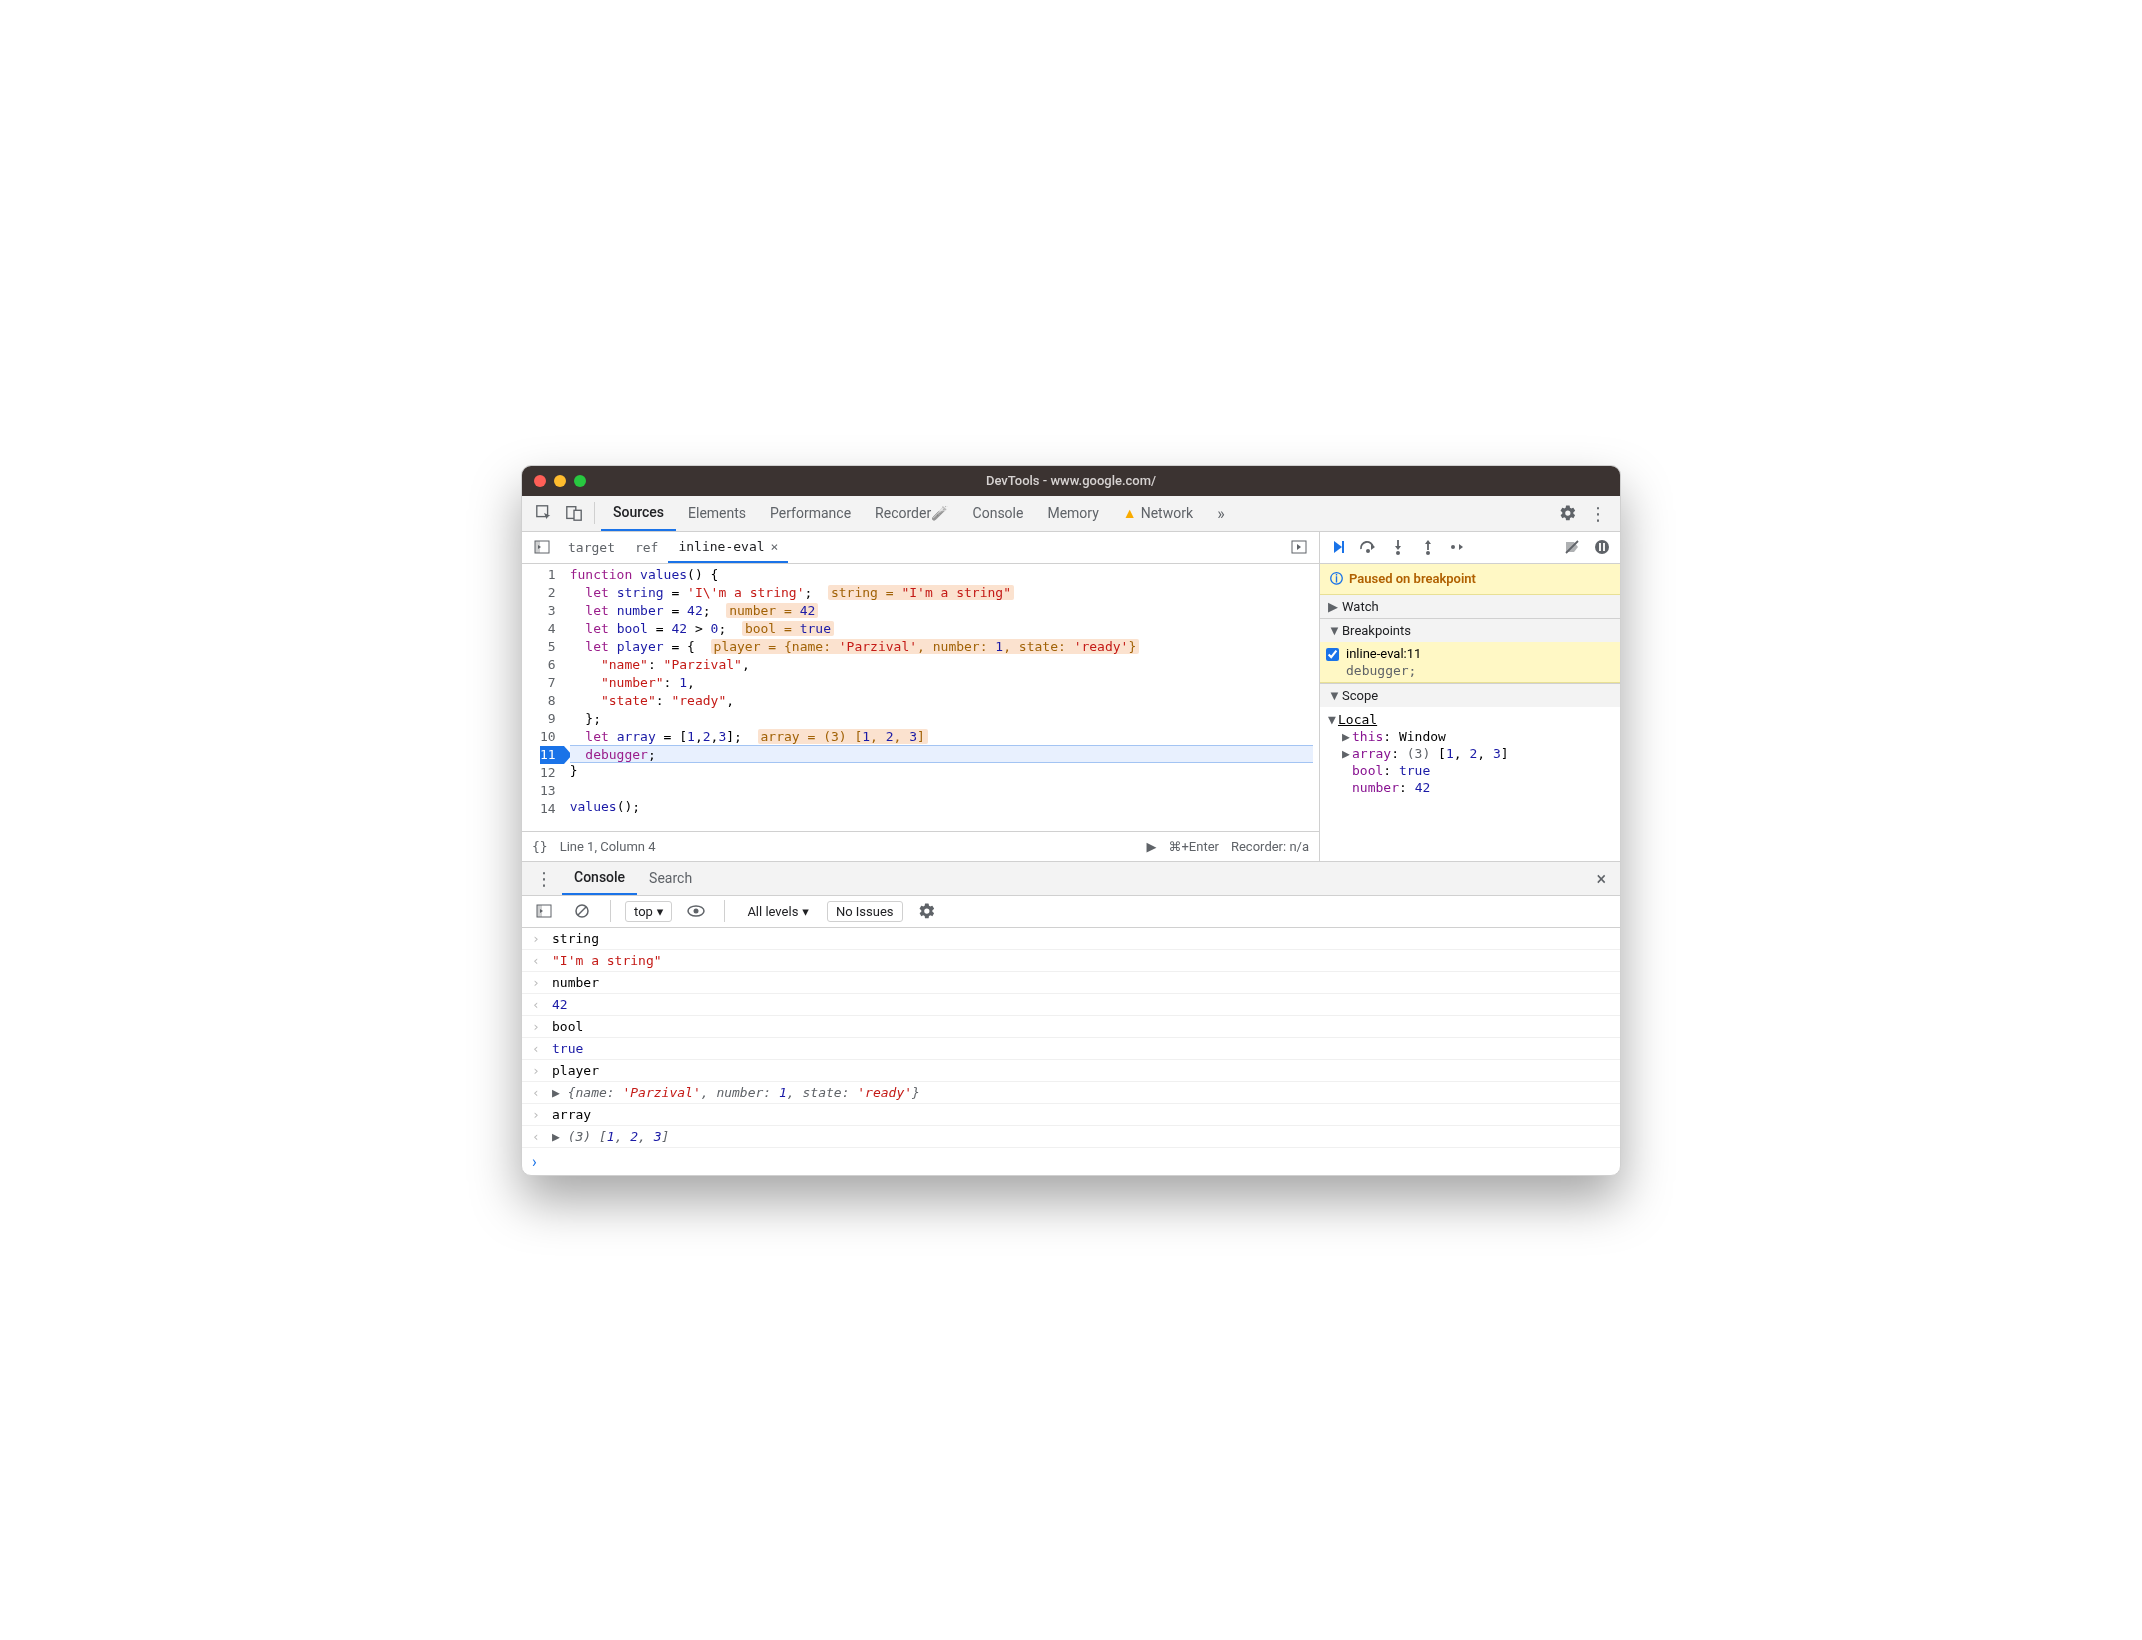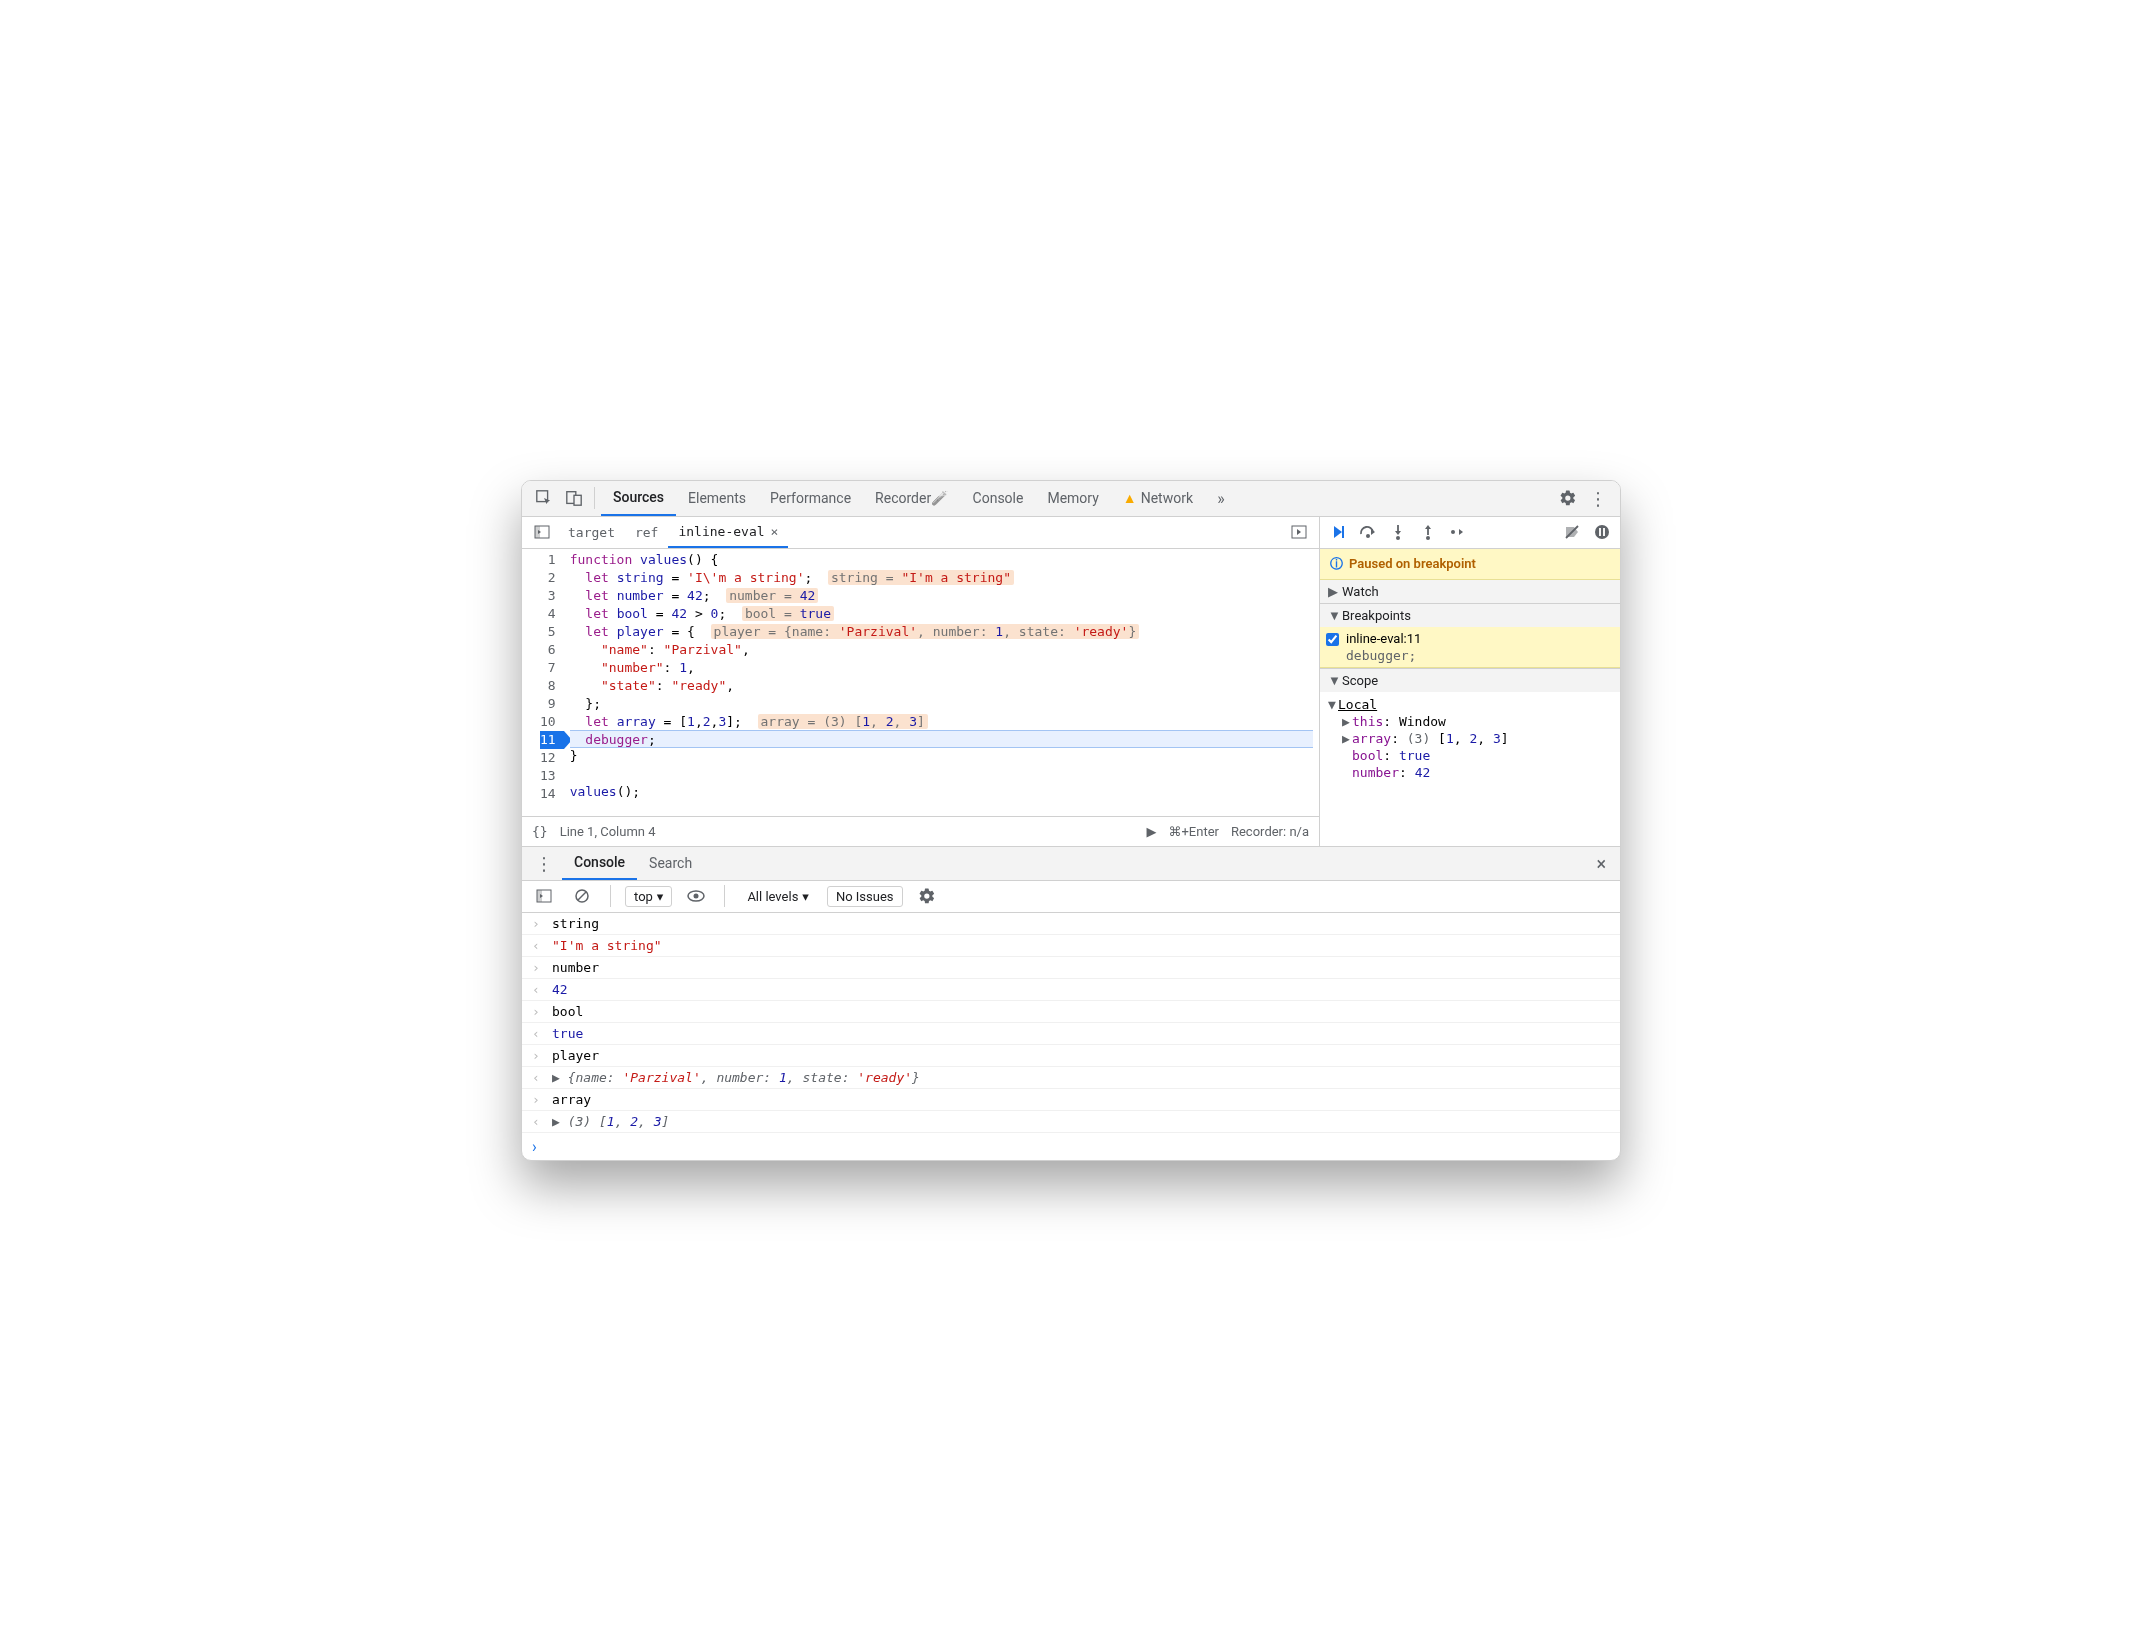--- a/index.html
+++ b/index.html
@@ -71,21 +71,21 @@
   .fn { color: #1a1aa6; }
   .var { color: #1a1aa6; }
   .str { color: #c41a16; }
   .num { color: #1a1aa6; }
   .op { color: #000; }
   .prop { color: #c41a16; }
   .dbg { color: #9a1d8b; }
   .hint { background: #fbe2cf; color: #5f6368; padding: 0 3px; border-radius: 2px; }
   .hint .hv-str { color: #c41a16; }
   .hint .hv-num { color: #1a1aa6; }
-  .hint .hv-name { color: #737373; }
+  .hint .hv-name { color: #a16207; }
 
   .status-bar { height: 30px; border-top: 1px solid #d0d0d0; display: flex; align-items: center; padding: 0 10px; font-size: 13px; color: #5f6368; gap: 12px; }
   .status-bar .spacer { flex: 1; }
 
   .debug-toolbar { display: flex; align-items: center; gap: 10px; height: 32px; border-bottom: 1px solid #d0d0d0; padding: 0 8px; }
   .dbg-icon { width: 20px; height: 20px; display: flex; align-items: center; justify-content: center; color: #5f6368; cursor: pointer; }
   .dbg-icon.blue { color: #1a73e8; }
 
   .paused-banner { background: #fff8c5; padding: 6px 10px; font-size: 13px; color: #b06000; display: flex; align-items: center; gap: 6px; border-bottom: 1px solid #e8e095; font-weight: 600; }
 
@@ -122,20 +122,28 @@
   .con-obj .con-num { font-style: italic; }
   .con-arr { color: #5f6368; font-style: italic; }
   .prompt-row { display: flex; padding: 4px 10px; }
   svg { display: block; }
 </style>
 </head>
 <body>
 
 <div class="window">
 
+  <div class="titlebar">
+    <div class="traffic-lights">
+      <div class="tl red"></div>
+      <div class="tl yellow"></div>
+      <div class="tl green"></div>
+    </div>
+    <div class="title">DevTools - www.google.com/</div>
+  </div>
 
   <div class="main-toolbar">
     <div class="tb-icon">
       <svg width="18" height="18" viewBox="0 0 20 20">
           <rect x="2" y="2" width="12" height="12" fill="none" stroke="currentColor" stroke-width="1.5"></rect>
           <path d="M10 10 L17 13 L14 14 L13 17 Z" fill="currentColor"></path>
         </svg>
     </div>
     <div class="tb-icon">
       <svg width="18" height="18" viewBox="0 0 20 20">

